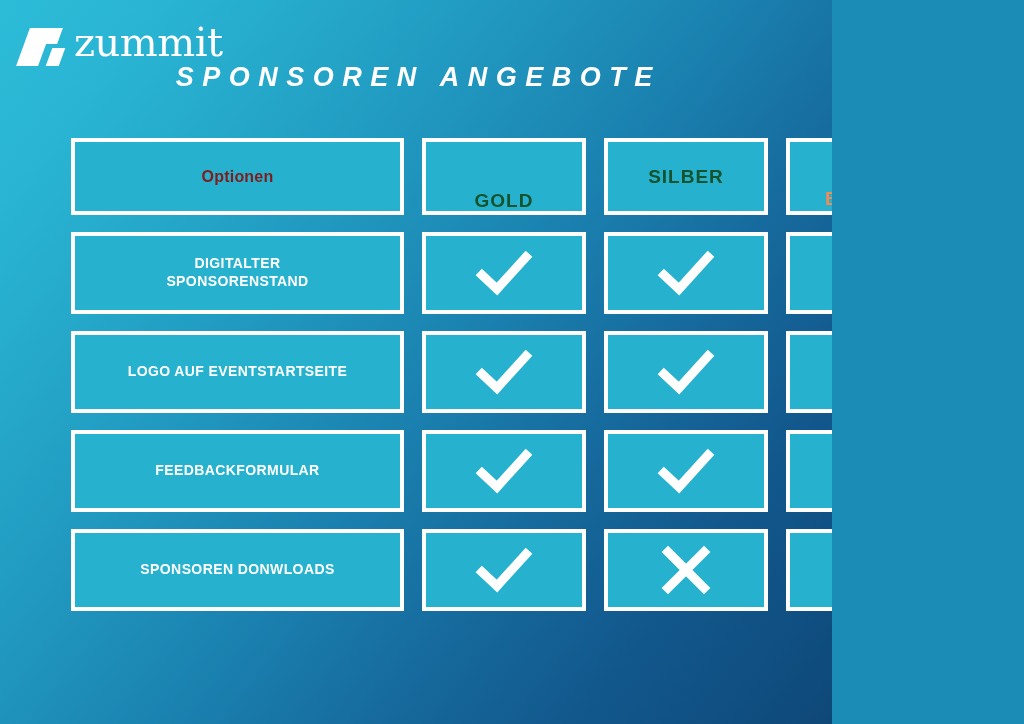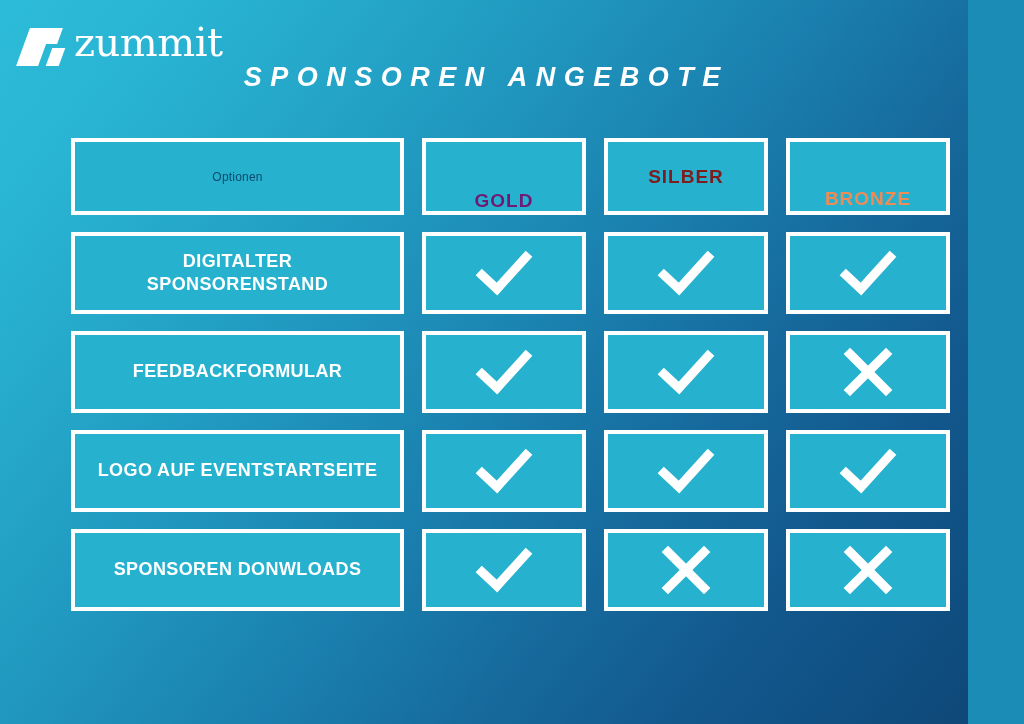--- a/index.html
+++ b/index.html
@@ -9,21 +9,21 @@
   body {
     width: 1024px;
     height: 724px;
     overflow: hidden;
     font-family: "Liberation Sans", sans-serif;
     background: #1b8cb5;
   }
 
   #page {
     position: relative;
-    width: 968px;
+    width: 832px;
     height: 724px;
     background:
       linear-gradient(128deg,
         #2cbcd8 0%,
         #29b4d3 12%,
         #24a5c8 26%,
         #1f93bc 40%,
         #1a7fae 54%,
         #16699c 68%,
         #12588d 81%,
@@ -131,39 +131,39 @@
   }
   .col-tier {
     width: 164px;
     flex: none;
   }
   .row-head .cell { height: 77px; }
   .row-body .cell { height: 82px; }
 
   .label-text {
     color: #ffffff;
-    font-size: 18px;
+    font-size: 14px;
     font-weight: 700;
     letter-spacing: 0.4px;
     line-height: 1.28;
     padding: 0 10px;
   }
   .head-text {
-    color: #0c4a6e;
-    font-size: 12px;
-    font-weight: 400;
+    color: #7f1d1d;
+    font-size: 16px;
+    font-weight: 700;
     letter-spacing: 0.2px;
   }
   .tier-text {
     font-size: 19px;
     font-weight: 700;
     letter-spacing: 1px;
   }
-  .tier-gold  { color: #701a75; margin-top: 48px; }
-  .tier-silber{ color: #7f1d1d; }
+  .tier-gold  { color: #14532d; margin-top: 48px; }
+  .tier-silber{ color: #14532d; }
   .tier-bronze{ color: #ef8b55; margin-top: 44px; }
 
   
   .mark {
     display: block;
     width: 62px;
     height: 52px;
   }
   .mark path, .mark line {
     stroke: #ffffff;
@@ -218,20 +218,40 @@
           </svg>
         </div>
         <div class="cell col-tier">
           <svg class="mark" viewBox="0 0 62 52">
             <path d="M9 28 L24 42 L53 10"></path>
           </svg>
         </div>
       </div>
       <div class="grid-row row-body">
         <div class="cell col-label">
+          <span class="label-text">LOGO AUF EVENTSTARTSEITE</span>
+        </div>
+        <div class="cell col-tier">
+          <svg class="mark" viewBox="0 0 62 52">
+            <path d="M9 28 L24 42 L53 10"></path>
+          </svg>
+        </div>
+        <div class="cell col-tier">
+          <svg class="mark" viewBox="0 0 62 52">
+            <path d="M9 28 L24 42 L53 10"></path>
+          </svg>
+        </div>
+        <div class="cell col-tier">
+          <svg class="mark" viewBox="0 0 62 52">
+            <path d="M9 28 L24 42 L53 10"></path>
+          </svg>
+        </div>
+      </div>
+      <div class="grid-row row-body">
+        <div class="cell col-label">
           <span class="label-text">FEEDBACKFORMULAR</span>
         </div>
         <div class="cell col-tier">
           <svg class="mark" viewBox="0 0 62 52">
             <path d="M9 28 L24 42 L53 10"></path>
           </svg>
         </div>
         <div class="cell col-tier">
           <svg class="mark" viewBox="0 0 62 52">
             <path d="M9 28 L24 42 L53 10"></path>
@@ -239,40 +259,20 @@
         </div>
         <div class="cell col-tier">
           <svg class="mark" viewBox="0 0 62 52">
             <line x1="13" y1="8" x2="49" y2="44"></line>
             <line x1="49" y1="8" x2="13" y2="44"></line>
           </svg>
         </div>
       </div>
       <div class="grid-row row-body">
         <div class="cell col-label">
-          <span class="label-text">LOGO AUF EVENTSTARTSEITE</span>
-        </div>
-        <div class="cell col-tier">
-          <svg class="mark" viewBox="0 0 62 52">
-            <path d="M9 28 L24 42 L53 10"></path>
-          </svg>
-        </div>
-        <div class="cell col-tier">
-          <svg class="mark" viewBox="0 0 62 52">
-            <path d="M9 28 L24 42 L53 10"></path>
-          </svg>
-        </div>
-        <div class="cell col-tier">
-          <svg class="mark" viewBox="0 0 62 52">
-            <path d="M9 28 L24 42 L53 10"></path>
-          </svg>
-        </div>
-      </div>
-      <div class="grid-row row-body">
-        <div class="cell col-label">
           <span class="label-text">SPONSOREN DONWLOADS</span>
         </div>
         <div class="cell col-tier">
           <svg class="mark" viewBox="0 0 62 52">
             <path d="M9 28 L24 42 L53 10"></path>
           </svg>
         </div>
         <div class="cell col-tier">
           <svg class="mark" viewBox="0 0 62 52">
             <line x1="13" y1="8" x2="49" y2="44"></line>

